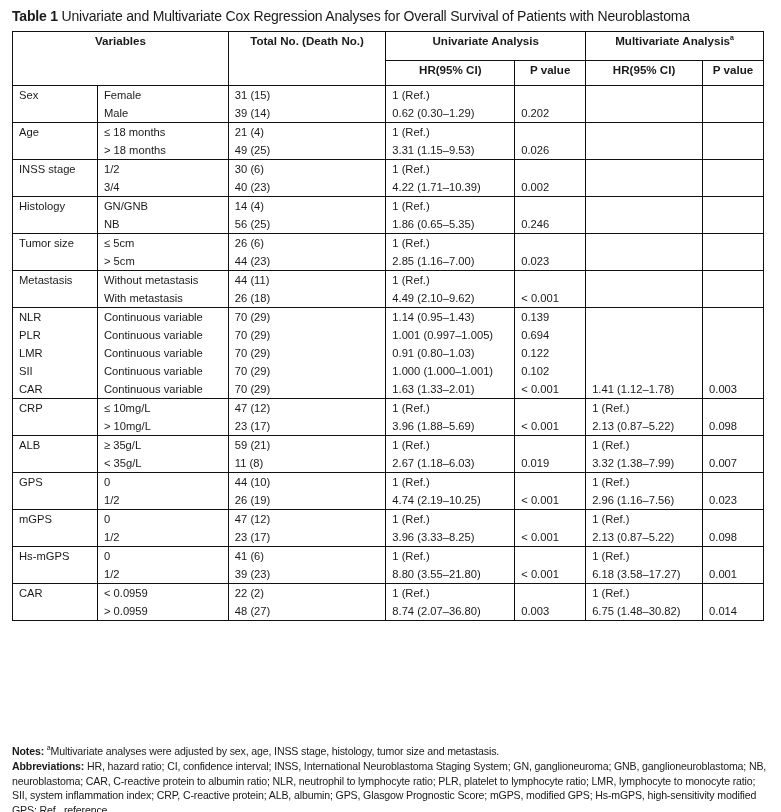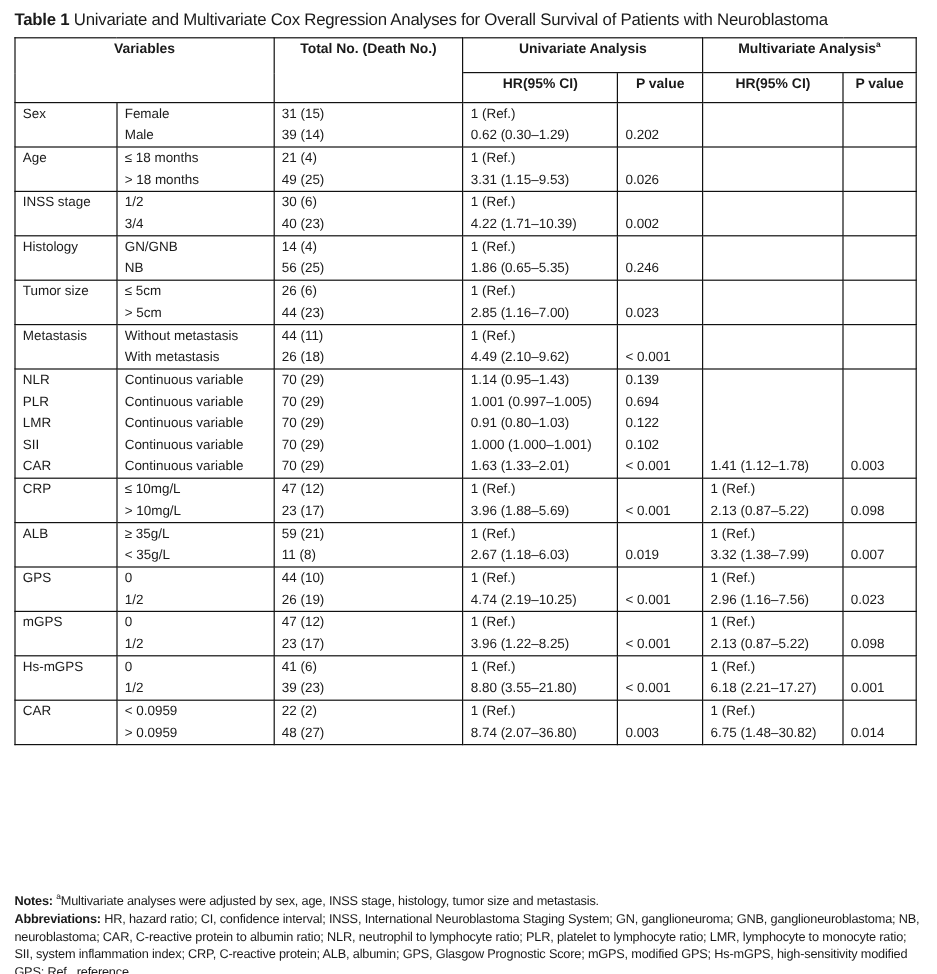--- a/index.html
+++ b/index.html
@@ -394,21 +394,21 @@
         <td class="cat">
           <span class="line">0</span>
           <span class="line">1/2</span>
         </td>
         <td class="cat">
           <span class="line">47 (12)</span>
           <span class="line">23 (17)</span>
         </td>
         <td class="cat">
           <span class="line">1 (Ref.)</span>
-          <span class="line">3.96 (1.22–8.25)</span>
+          <span class="line">3.96 (3.33–8.25)</span>
         </td>
         <td class="cat">
           <span class="line">&nbsp;</span>
           <span class="line">&lt; 0.001</span>
         </td>
         <td class="cat">
           <span class="line">1 (Ref.)</span>
           <span class="line">2.13 (0.87–5.22)</span>
         </td>
         <td class="cat">
@@ -431,21 +431,21 @@
         <td class="cat">
           <span class="line">1 (Ref.)</span>
           <span class="line">8.80 (3.55–21.80)</span>
         </td>
         <td class="cat">
           <span class="line">&nbsp;</span>
           <span class="line">&lt; 0.001</span>
         </td>
         <td class="cat">
           <span class="line">1 (Ref.)</span>
-          <span class="line">6.18 (2.21–17.27)</span>
+          <span class="line">6.18 (3.58–17.27)</span>
         </td>
         <td class="cat">
           <span class="line">&nbsp;</span>
           <span class="line">0.001</span>
         </td>
       </tr>
       <tr>
         <td class="cat">
           <span class="line">CAR</span>
         </td>

